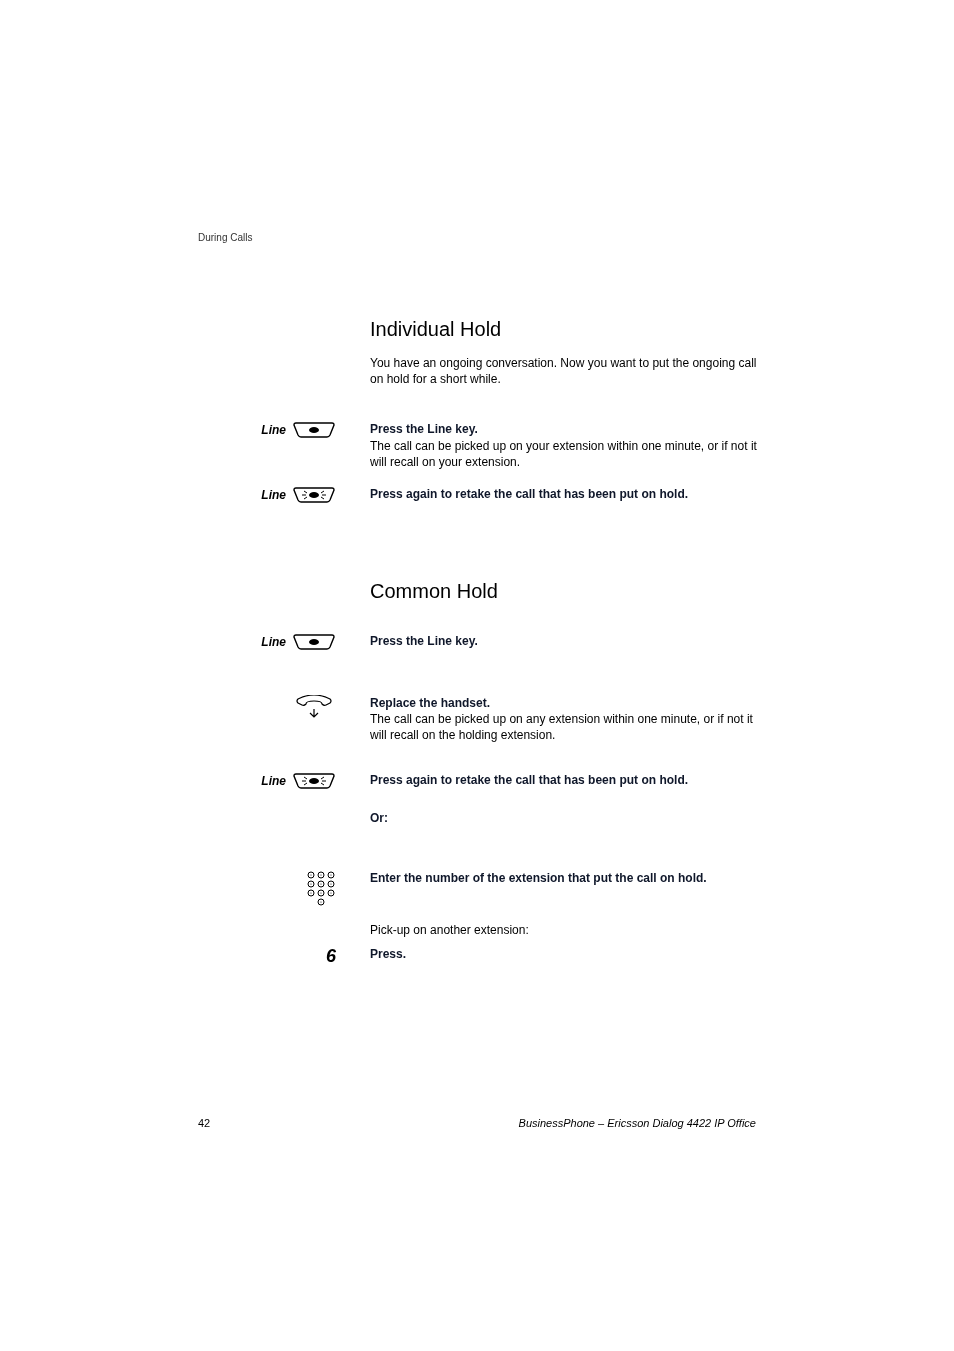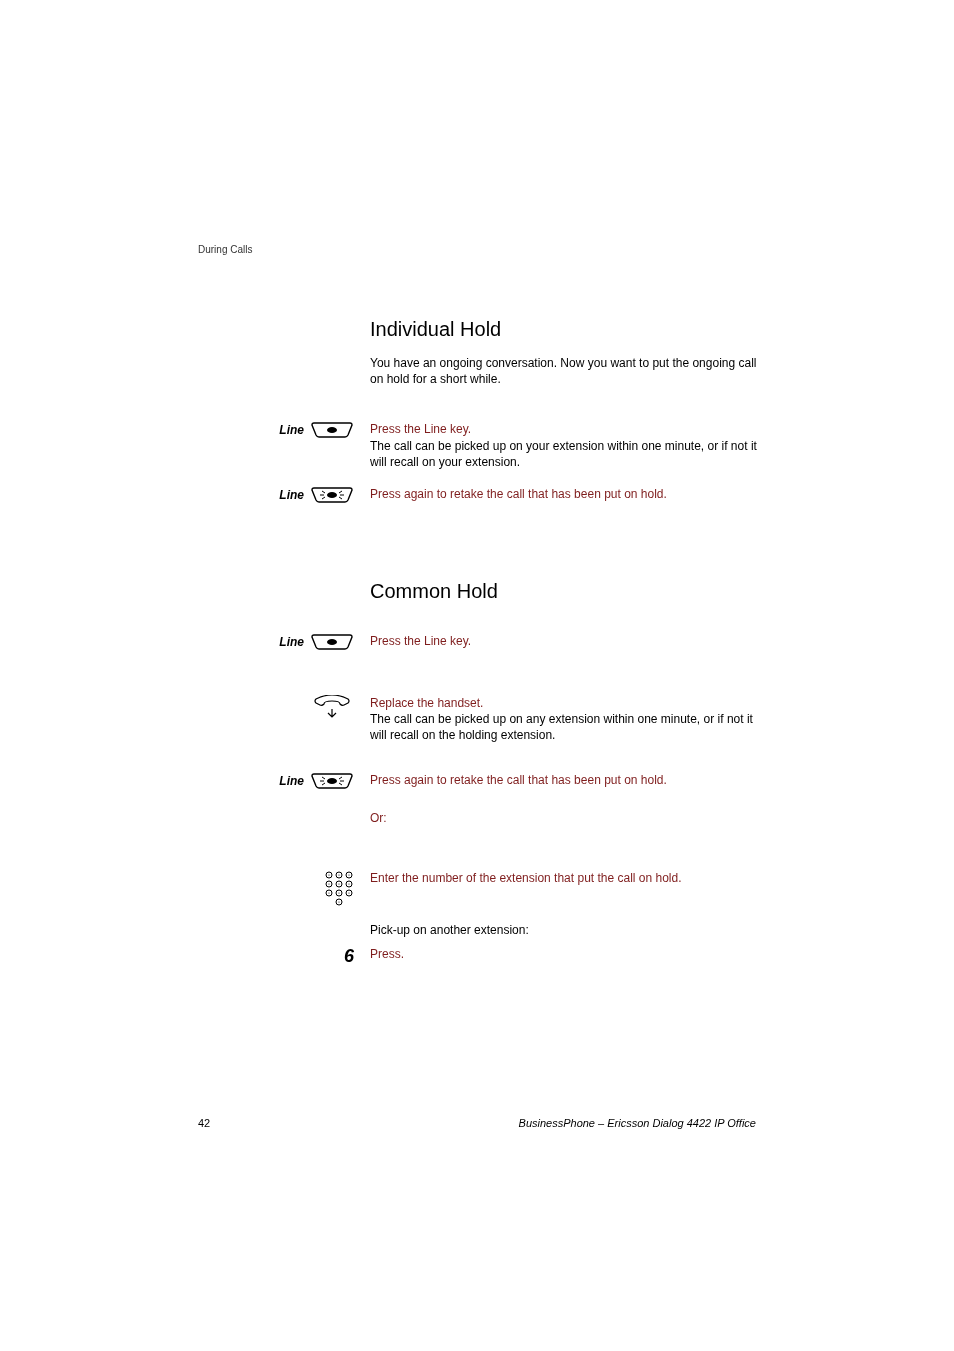--- a/index.html
+++ b/index.html
@@ -6,21 +6,21 @@
     body {
       width: 954px;
       height: 1351px;
       background: #fff;
       font-family: Arial, Helvetica, sans-serif;
       position: relative;
       color: #000;
     }
     .header-section {
       position: absolute;
-      top: 244px;
+      top: 232px;
       left: 198px;
       font-size: 10px;
       color: #333;
     }
     .content {
       position: absolute;
       top: 318px;
       left: 198px;
       width: 560px;
     }
@@ -31,34 +31,34 @@
       margin-bottom: 14px;
     }
     .body-text {
       font-size: 12px;
       color: #000;
       line-height: 1.35;
       margin-bottom: 18px;
     }
     .bold-text {
       font-size: 12px;
-      font-weight: normal;
-      color: #7f1d1d;
+      font-weight: bold;
+      color: #0f172a;
       line-height: 1.35;
     }
     .step-row {
       display: flex;
       align-items: flex-start;
       margin-bottom: 16px;
     }
     .step-left {
       width: 172px;
       flex-shrink: 0;
       text-align: right;
-      padding-right: 16px;
+      padding-right: 34px;
       display: flex;
       justify-content: flex-end;
       align-items: center;
       gap: 6px;
     }
     .step-right {
       flex: 1;
     }
     .label-italic {
       font-style: italic;

